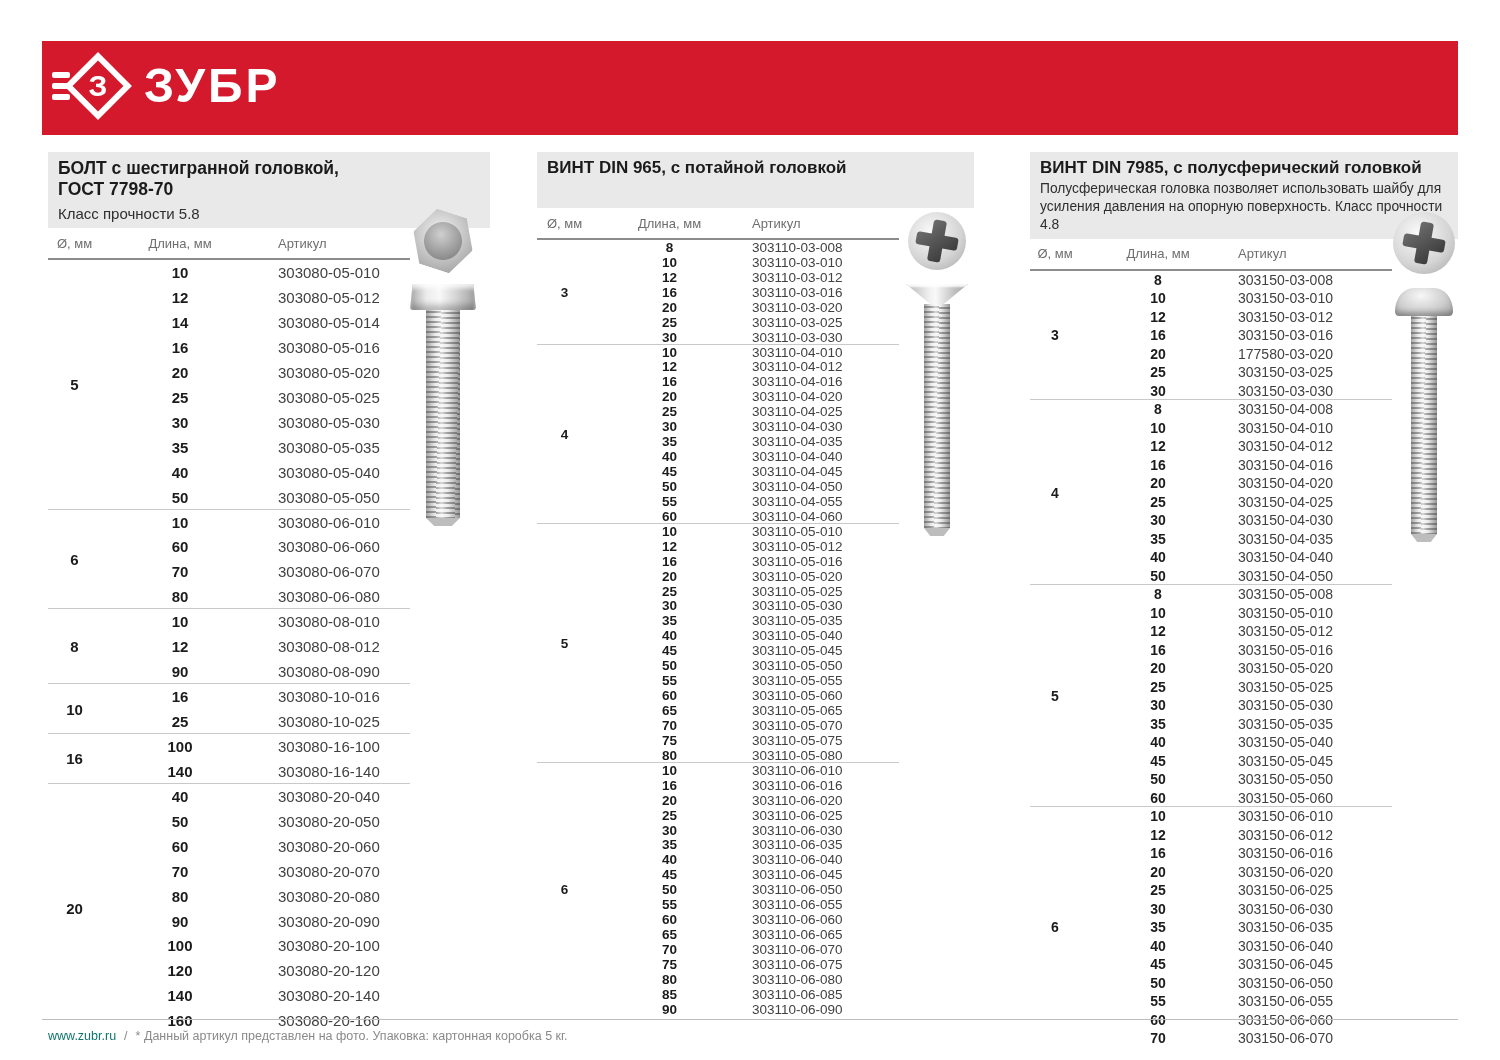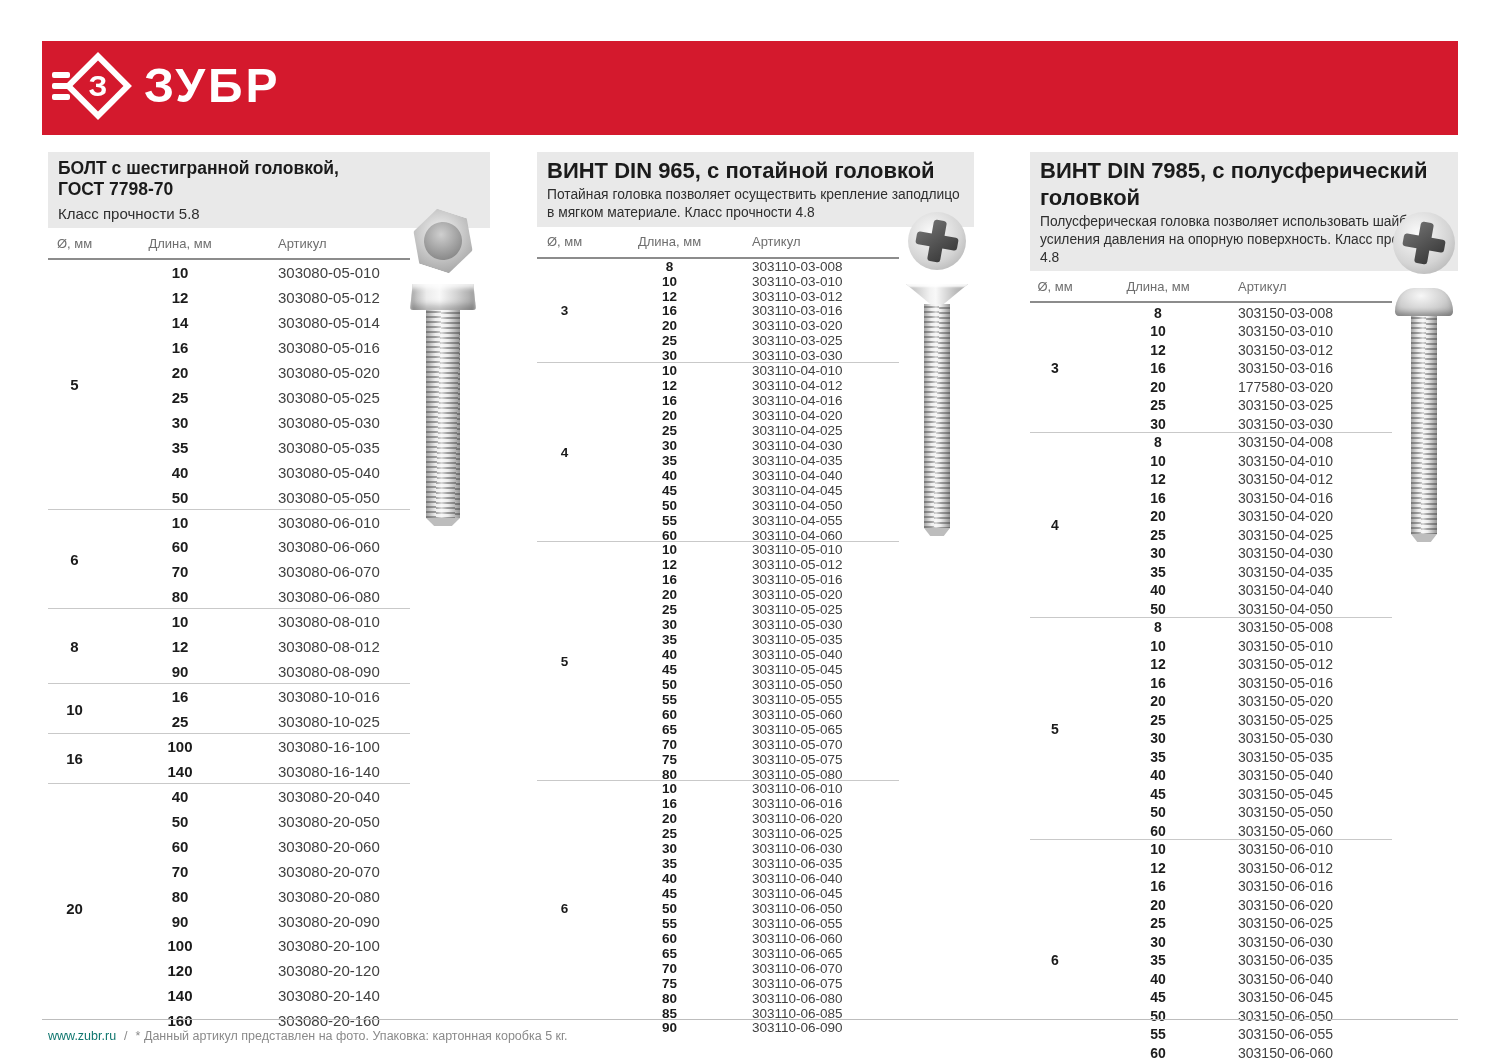--- a/index.html
+++ b/index.html
@@ -32,21 +32,21 @@
   .btitle{font-size:37px;font-weight:700;line-height:1.1;}
   .bsub{font-size:20px;font-weight:400;margin-top:2px;}
 
   
   .tcol{position:absolute;top:152px;height:868px;}
   .c1{left:48px;width:442px;}
   .c2{left:537px;width:437px;}
   .c3{left:1030px;width:428px;}
 
   .hblock{background:var(--blockbg);min-height:56px;box-sizing:border-box;padding:6px 10px 5px;}
-  .hblock .ttl{font-weight:700;font-size:22px;line-height:1.22;white-space:pre-line;}
+  .hblock .ttl{font-weight:700;font-size:17px;line-height:1.22;white-space:pre-line;}
   .hblock .dsc{font-size:13.8px;line-height:1.3;color:#2e2e2e;margin-top:1px;}
   .c1 .hblock .ttl{font-size:17.5px;}
   .c1 .hblock .dsc{font-size:15px;margin-top:3px;}
 
   .thead{display:flex;align-items:center;height:30px;width:362px;
     border-bottom:2px solid var(--headline);color:var(--muted);font-size:13px;}
   .h-dia{width:var(--dw);text-align:center;}
   .h-len{width:var(--lw);text-align:center;}
   .h-art{padding-left:var(--ap);}
 
@@ -308,21 +308,20 @@
       <div class="hex-side-head"></div>
       <div class="shank w34"></div>
       <div class="tip w34"></div>
     </div>
   </div>
 </section>
 
 <section class="tcol c2 t2">
   <div class="hblock">
     <div class="ttl">ВИНТ DIN 965, с потайной головкой</div>
-    <div class="dsc">Потайная головка позволяет осуществить крепление заподлицо в мягком материале. Класс прочности 4.8</div>
   </div>
   <div class="thead">
     <div class="h-dia">Ø, мм</div>
     <div class="h-len">Длина, мм</div>
     <div class="h-art">Артикул</div>
   </div>
   <div class="tbody">
       <div class="grp">
         <div class="dia">3</div>
         <div class="rows">

